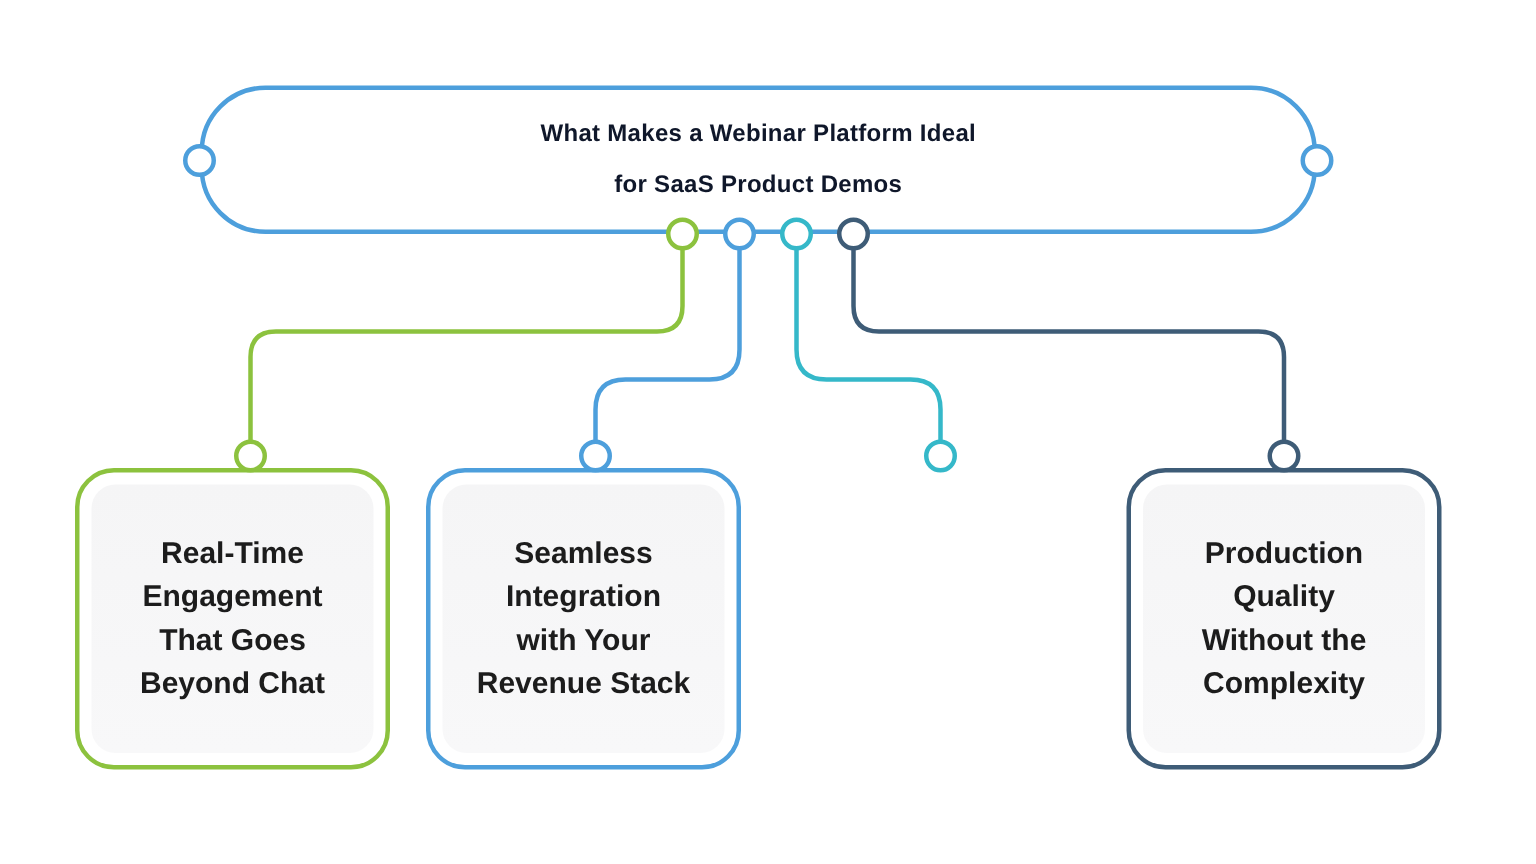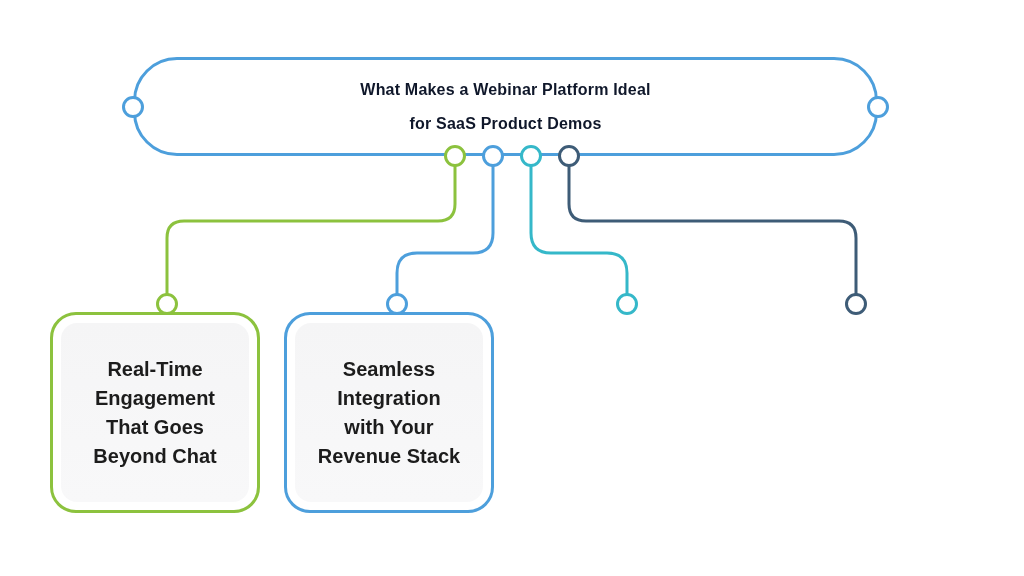--- a/index.html
+++ b/index.html
@@ -106,20 +106,28 @@
   <div class="node node--blue">
     <div class="node-panel">
       <div class="node-label">Seamless
 Integration
 with Your
 Revenue Stack</div>
     </div>
   </div>
 
 
+  <div class="node node--dark">
+    <div class="node-panel">
+      <div class="node-label">Production
+Quality
+Without the
+Complexity</div>
+    </div>
+  </div>
 
   <svg class="wires" viewBox="0 0 1024 576">
 
     <path d="M455 156 V204 Q455 221 438 221 H184 Q167 221 167 238 V304" fill="none" stroke="#8cc23e" stroke-width="3" stroke-linecap="round"></path>
     <path d="M493 156 V233 Q493 253 473 253 H417 Q397 253 397 273 V304" fill="none" stroke="#4d9fdc" stroke-width="3" stroke-linecap="round"></path>
     <path d="M531 156 V233 Q531 253 551 253 H607 Q627 253 627 273 V304" fill="none" stroke="#35b8c9" stroke-width="3" stroke-linecap="round"></path>
     <path d="M569 156 V204 Q569 221 586 221 H839 Q856 221 856 238 V304" fill="none" stroke="#3e5c77" stroke-width="3" stroke-linecap="round"></path>
 
     <circle cx="133" cy="107" r="9.5" fill="#ffffff" stroke="#4d9fdc" stroke-width="3"></circle>
     <circle cx="878" cy="107" r="9.5" fill="#ffffff" stroke="#4d9fdc" stroke-width="3"></circle>

